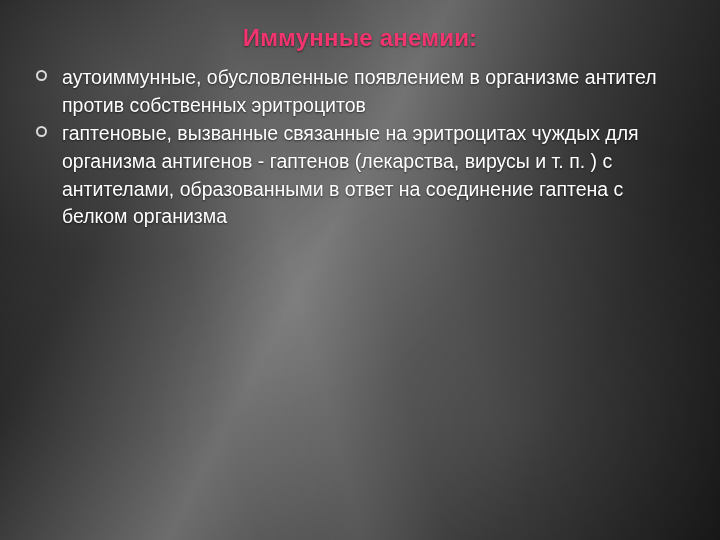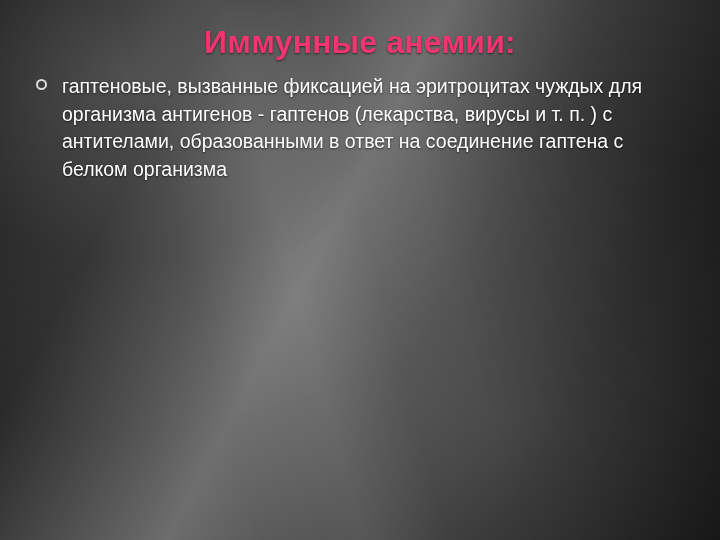--- a/index.html
+++ b/index.html
@@ -29,21 +29,21 @@
     left: 0; top: 0; right: 0; bottom: 0;
     background:
       linear-gradient(75deg, rgba(255,255,255,0.00) 30%, rgba(255,255,255,0.07) 42%, rgba(255,255,255,0.00) 52%),
       linear-gradient(255deg, rgba(0,0,0,0.30) 0%, rgba(0,0,0,0.00) 40%);
     pointer-events: none;
   }
   .title {
     position: relative;
     z-index: 2;
     text-align: center;
-    font-size: 32px;
+    font-size: 24px;
     font-weight: bold;
     color: #f0356f;
     letter-spacing: 0.2px;
     padding: 24px 40px 6px 40px;
     text-shadow: 0 1px 2px rgba(0,0,0,0.55);
   }
   .body-list {
     position: relative;
     z-index: 2;
     margin: 6px 0 0 0;
@@ -76,22 +76,26 @@
 </style>
 </head>
 <body>
 
 <div class="slide">
 
   <div class="title">Иммунные анемии:</div>
 
   <ul class="body-list">
 
+    <li class="bullet-item">
+      <span class="bullet-marker"></span>
+      <span class="bullet-text">аутоиммунные, обусловленные появлением в организме антител против собственных эритроцитов</span>
+    </li>
 
     <li class="bullet-item">
       <span class="bullet-marker"></span>
-      <span class="bullet-text">гаптеновые, вызванные фиксацией на эритроцитах чуждых для организма антигенов - гаптенов (лекарства, вирусы и т. п. ) с антителами, образованными в ответ на соединение гаптена с белком организма</span>
+      <span class="bullet-text">гаптеновые, вызванные связанные на эритроцитах чуждых для организма антигенов - гаптенов (лекарства, вирусы и т. п. ) с антителами, образованными в ответ на соединение гаптена с белком организма</span>
     </li>
 
 
   </ul>
 
 </div>
 
 </body></html>

